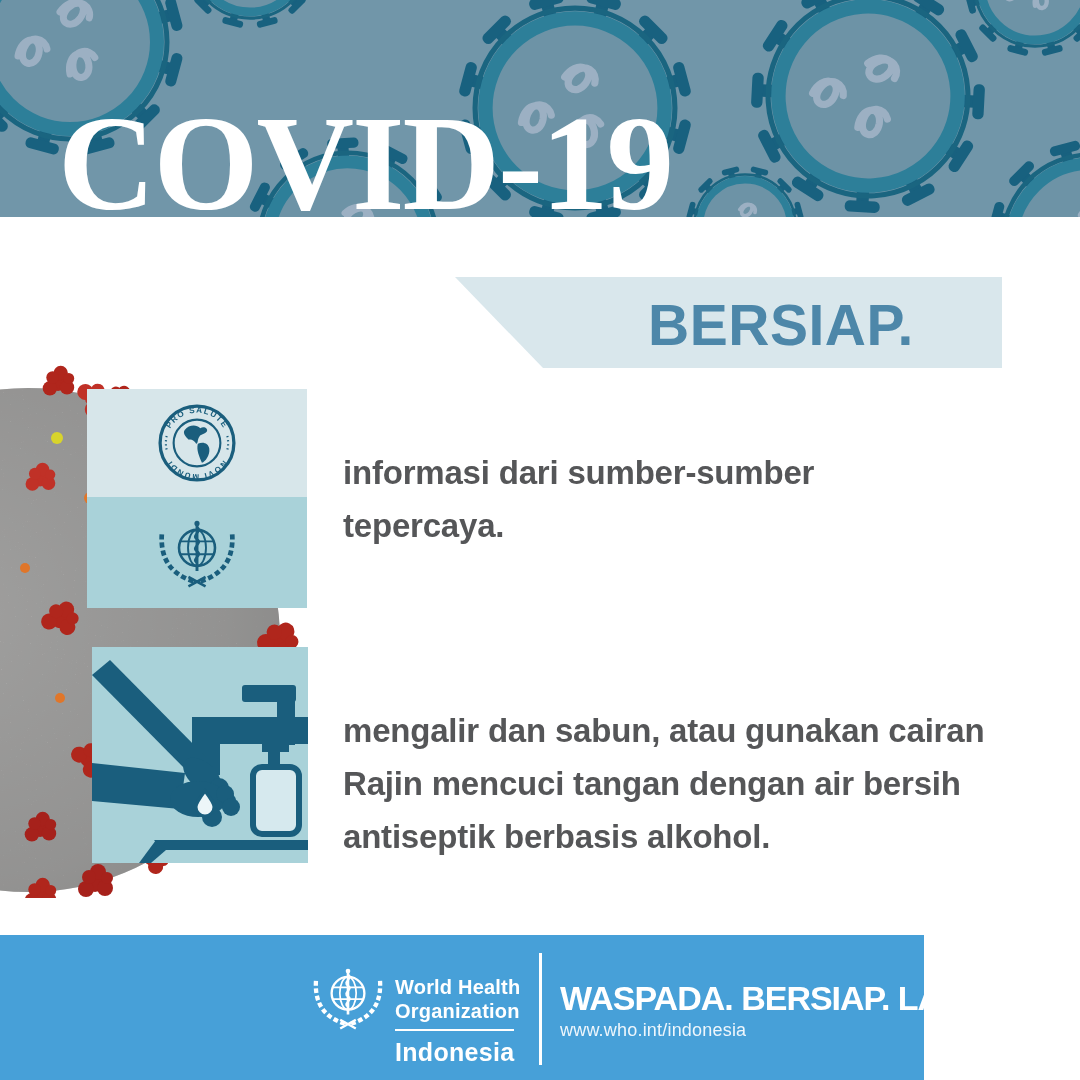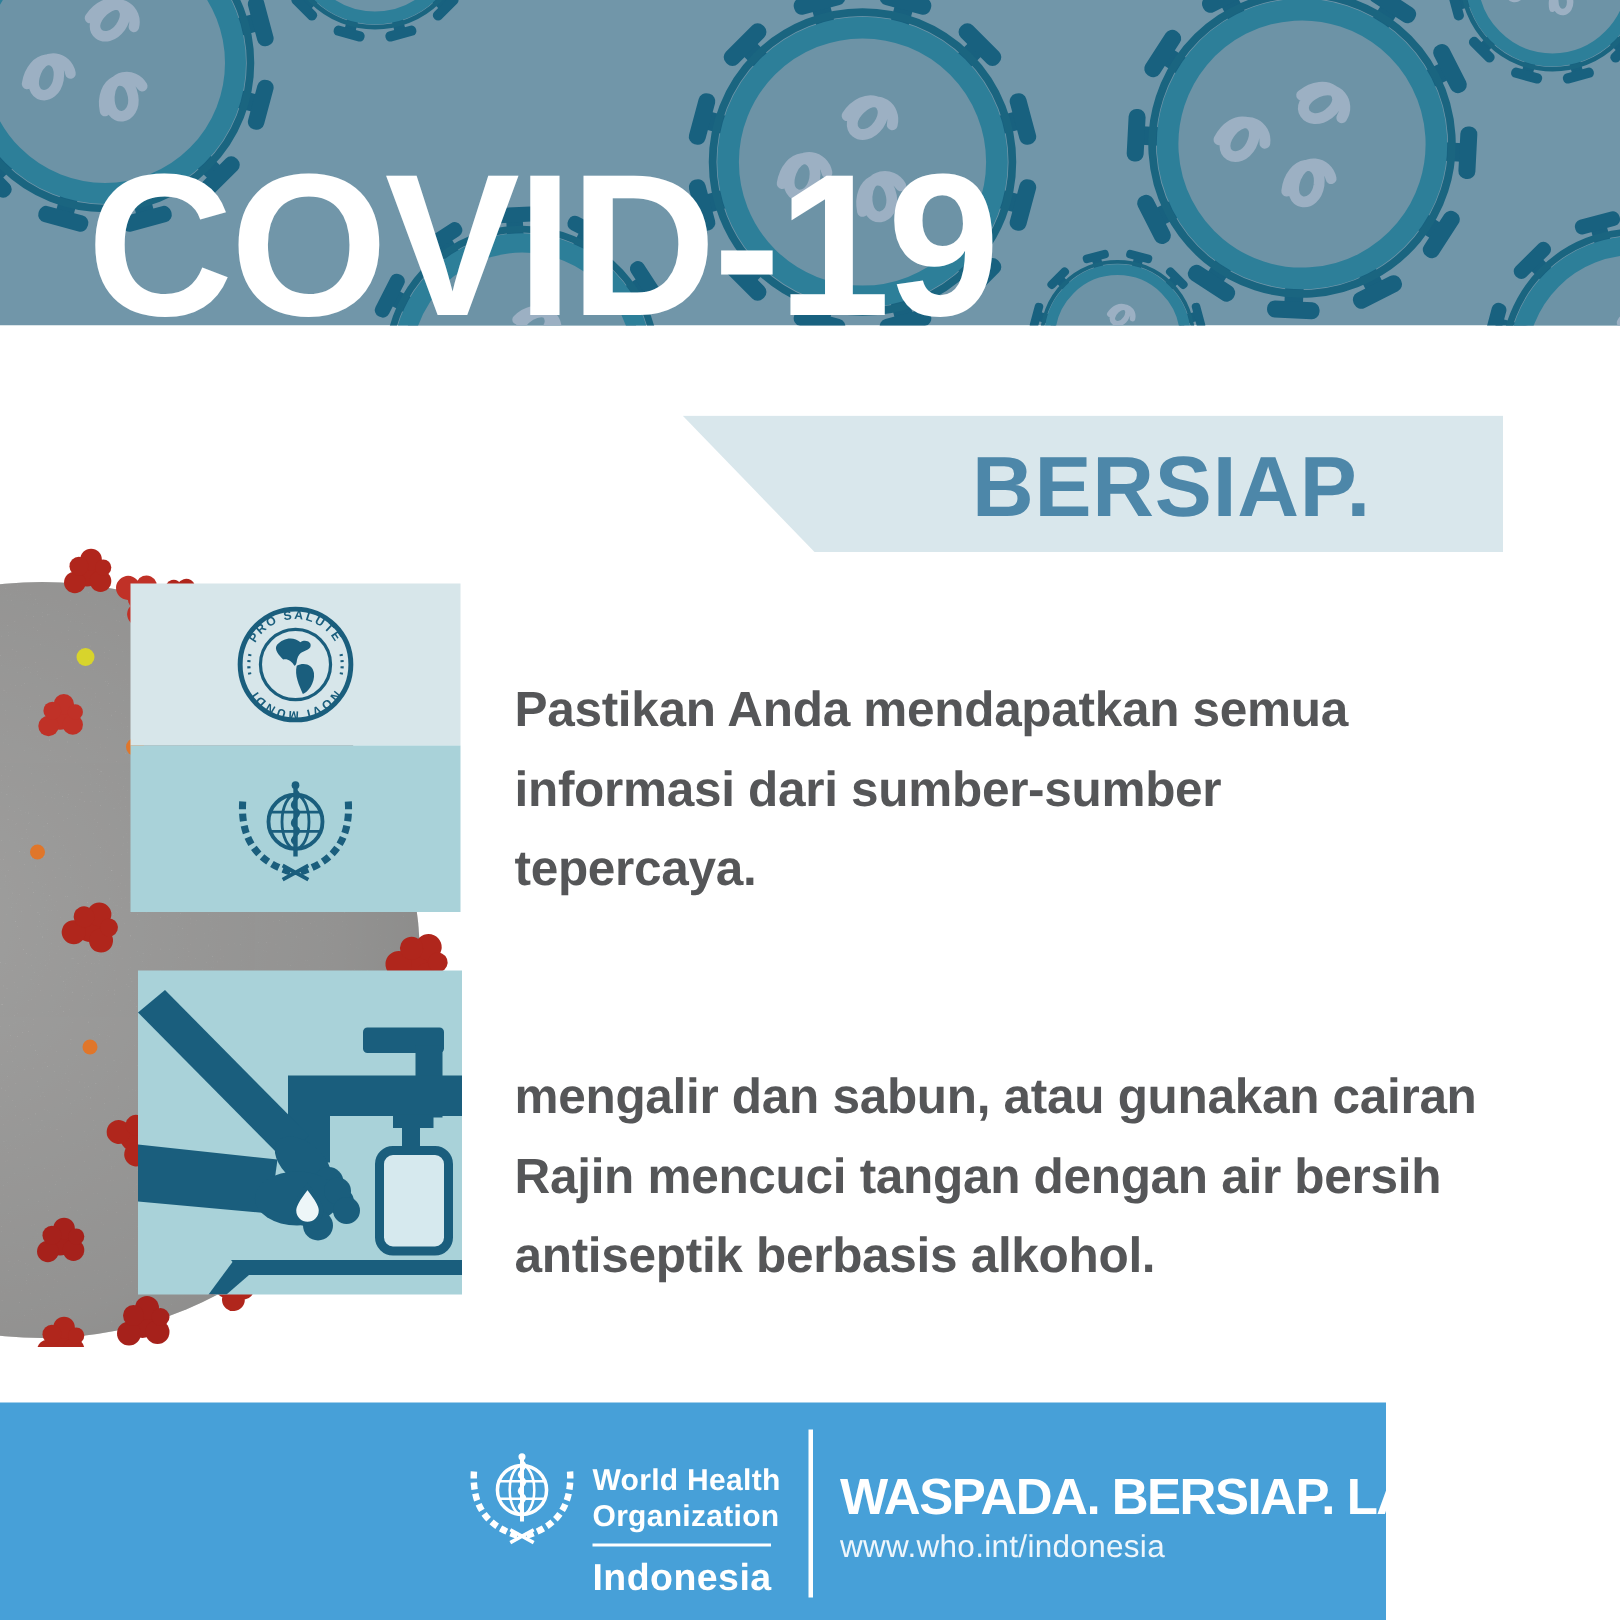--- a/index.html
+++ b/index.html
@@ -3,21 +3,21 @@
 <meta charset="utf-8">
 <style>
   html,body{margin:0;padding:0;background:#e8e8e8;}
   *{box-sizing:border-box;}
   .canvas{
     position:relative;width:1080px;height:1080px;margin:0 auto;
     background:#ffffff;overflow:hidden;
     font-family:"Liberation Sans","DejaVu Sans",sans-serif;
   }
   
-  .hdr{position:absolute;left:0;top:0;width:1080px;height:238px;overflow:hidden;z-index:3;}
+  .hdr{position:absolute;left:0;top:0;width:1080px;height:238px;overflow:hidden;z-index:3;font-family:Liberation Serif, serif;}
   .hdr svg{position:absolute;left:0;top:0;}
   .covid{
     position:absolute;left:58px;top:96px;line-height:1;
     font-size:135px;font-weight:bold;letter-spacing:-2px;
     color:var(--title-color,#ffffff);white-space:nowrap;
   }
   
   .ribbon{
     position:absolute;left:455px;top:277px;width:547px;height:91px;z-index:2;
     background:var(--banner-bg,#d9e7ec);
@@ -50,21 +50,21 @@
   .ftr{position:absolute;left:0;top:935px;width:924px;height:145px;
     background:var(--footer-blue,#47a0d8);z-index:3;color:#fff;}
   .ftremb{position:absolute;left:309px;top:30px;color:#ffffff;}
   .orgblock{position:absolute;left:395px;top:40px;}
   .orgname{font-size:20px;line-height:24px;font-weight:bold;letter-spacing:0.2px;}
   .rule{width:119px;height:2px;background:#ffffff;margin-top:6px;}
   .country{font-size:25px;font-weight:bold;margin-top:7px;letter-spacing:0.3px;}
   .vdiv{position:absolute;left:539px;top:18px;width:3px;height:112px;background:#ffffff;}
   .tagline{position:absolute;left:560px;top:44px;font-size:34px;font-weight:bold;
     letter-spacing:-1px;white-space:nowrap;}
-  .url{position:absolute;left:560px;top:85px;font-size:21px;color:#eef6fc;letter-spacing:0.2px;}
+  .url{position:absolute;left:560px;top:85px;font-size:18px;color:#eef6fc;letter-spacing:0.2px;}
   .defsvg{position:absolute;width:0;height:0;overflow:hidden;}
 </style>
 </head>
 <body>
 
 <svg class="defsvg" aria-hidden="true">
   <defs>
     <symbol id="whoemb" viewBox="0 0 100 84">
       <g fill="none" stroke="currentColor">
         <circle cx="50" cy="36" r="21" stroke-width="3"></circle>
@@ -247,21 +247,20 @@
         <circle cx="120" cy="170" r="10"></circle>
         <path d="M62,193 H216 V203 H70 Z"></path>
         <path d="M64,193 L47,216 H59 L74,203 Z"></path>
       </g>
       <path d="M113,144 c6,8 9,12 9,16 a9,9 0 1 1 -18,0 c0,-4 3,-8 9,-16 z" fill="#edf6f8" stroke="#1a5e7d" stroke-width="3"></path>
       <rect x="161" y="120" width="46" height="67" rx="9" fill="#d6e9ee" stroke="#1a5e7d" stroke-width="6"></rect>
     </svg>
   </div>
 
   <div class="msg m1">
-    <div>Pastikan Anda mendapatkan semua</div>
     <div>informasi dari sumber-sumber</div>
     <div>tepercaya.</div>
   </div>
   <div class="msg m2">
     <div>mengalir dan sabun, atau gunakan cairan</div>
     <div>Rajin mencuci tangan dengan air bersih</div>
     <div>antiseptik berbasis alkohol.</div>
   </div>
 
   <footer class="ftr">

